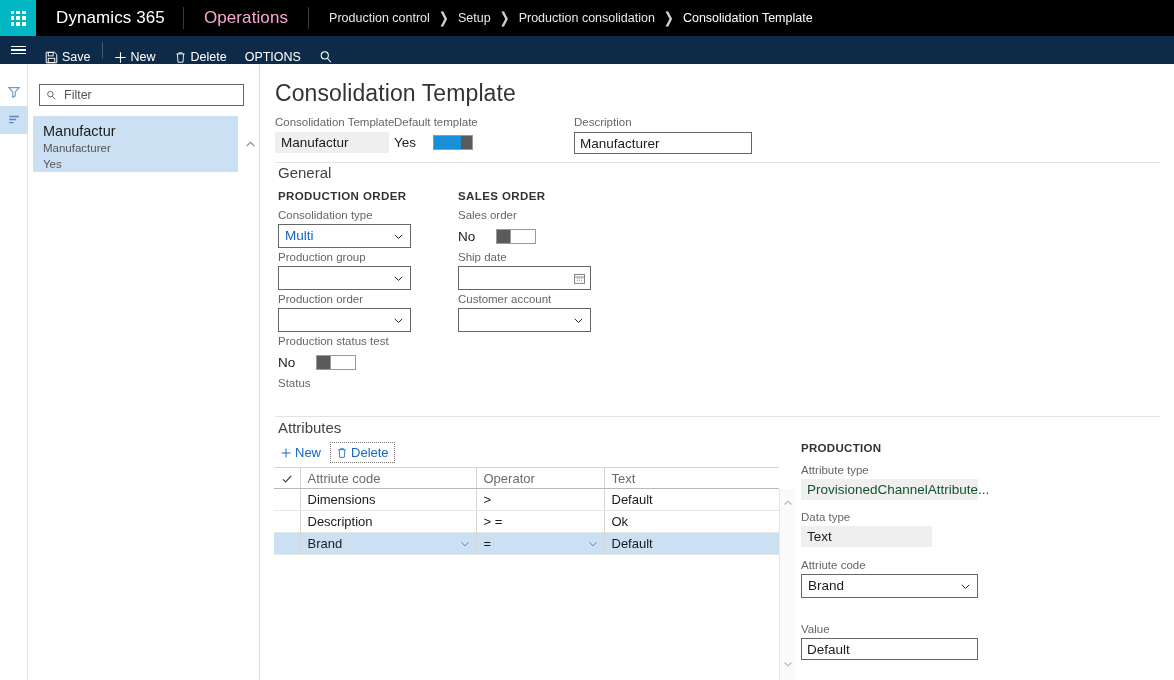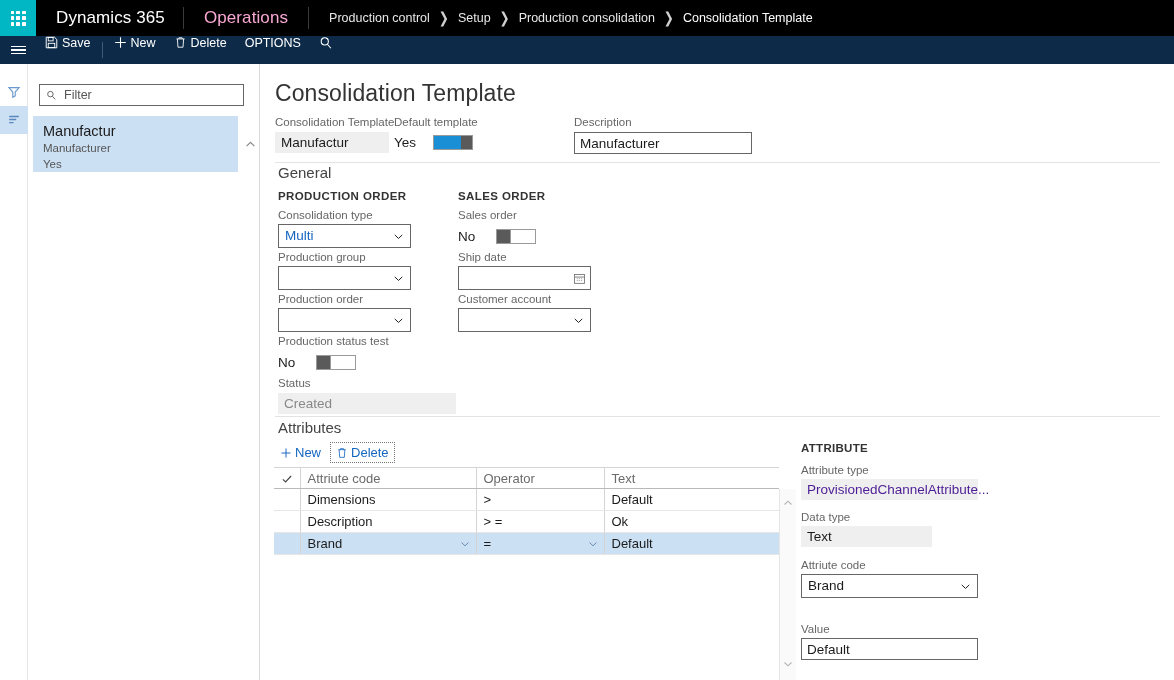--- a/index.html
+++ b/index.html
@@ -56,21 +56,21 @@
     position: absolute; left: 0; top: 36px; width: 1174px; height: 28px;
     background: #0d2b48; display: flex; align-items: center; color: #fff;
     font-size: 12.5px;
   }
   .cmd-hamb {
     width: 36px; height: 28px; display: flex; align-items: center; justify-content: center;
     cursor: pointer;
   }
   .cmd-hamb span { display: block; width: 15px; height: 1.5px; background: #fff; margin: 2px 0; }
   .cmd-btn {
-    display: flex; align-items: flex-start; gap: 4px; height: 28px;
+    display: flex; align-items: flex-end; gap: 4px; height: 28px;
     padding: 0 9px; cursor: pointer; white-space: nowrap;
   }
   .cmd-div { width: 1px; height: 16px; background: #40587a; margin: 0 2px; }
   .ico { display: inline-block; line-height: 0; }
   .ico svg { display: block; }
 
   
   .rail {
     position: absolute; left: 0; top: 64px; width: 28px; height: 616px;
     background: #ffffff; border-right: 1px solid #e6e6e6;
@@ -387,21 +387,20 @@
         <div class="fld-plain">No</div>
         <div class="toggle off">
           <div class="thumb"></div>
             <div class="track"></div>
         </div>
       </div>
     </div>
 
     <div style="position:absolute;left:17px;top:312px;">
       <div class="fld-label">Status</div>
-      <div class="fld-readonly" style="width:178px;margin-top:3px;">Created</div>
     </div>
 
     <div style="position:absolute;left:197px;top:144px;">
       <div class="fld-label">Sales order</div>
       <div style="display:flex;align-items:center;gap:21px;margin-top:4px;">
         <div class="fld-plain">No</div>
         <div class="toggle off">
           <div class="thumb"></div>
             <div class="track"></div>
         </div>
@@ -527,25 +526,25 @@
       <div class="sb-arrow">
         <span class="ico">
           <svg width="12" height="12" viewBox="0 0 16 16">
               <path d="M3.4 6L8 10.4 12.6 6" fill="none" stroke="#b4b4b4" stroke-width="1.5"></path>
             </svg>
         </span>
       </div>
     </div>
 
     <div class="attrpanel" style="left:540px;top:378px;width:200px;">
-      <div class="ap-title">ATTRIBUTE</div>
+      <div class="ap-title">PRODUCTION</div>
 
       <div style="margin-top:9px;">
         <div class="fld-label">Attribute type</div>
-        <div class="fld-readonly" style="width:177px;margin-top:2px;color:#4c1d95;">ProvisionedChannelAttribute...</div>
+        <div class="fld-readonly" style="width:177px;margin-top:2px;color:#14532d;">ProvisionedChannelAttribute...</div>
       </div>
 
       <div style="margin-top:10px;">
         <div class="fld-label">Data type</div>
         <div class="fld-readonly" style="width:131px;margin-top:2px;color:#1b1b1b;">Text</div>
       </div>
 
       <div style="margin-top:11px;">
         <div class="fld-label">Attriute code</div>
         <div class="combo" style="width:177px;margin-top:2px;">

